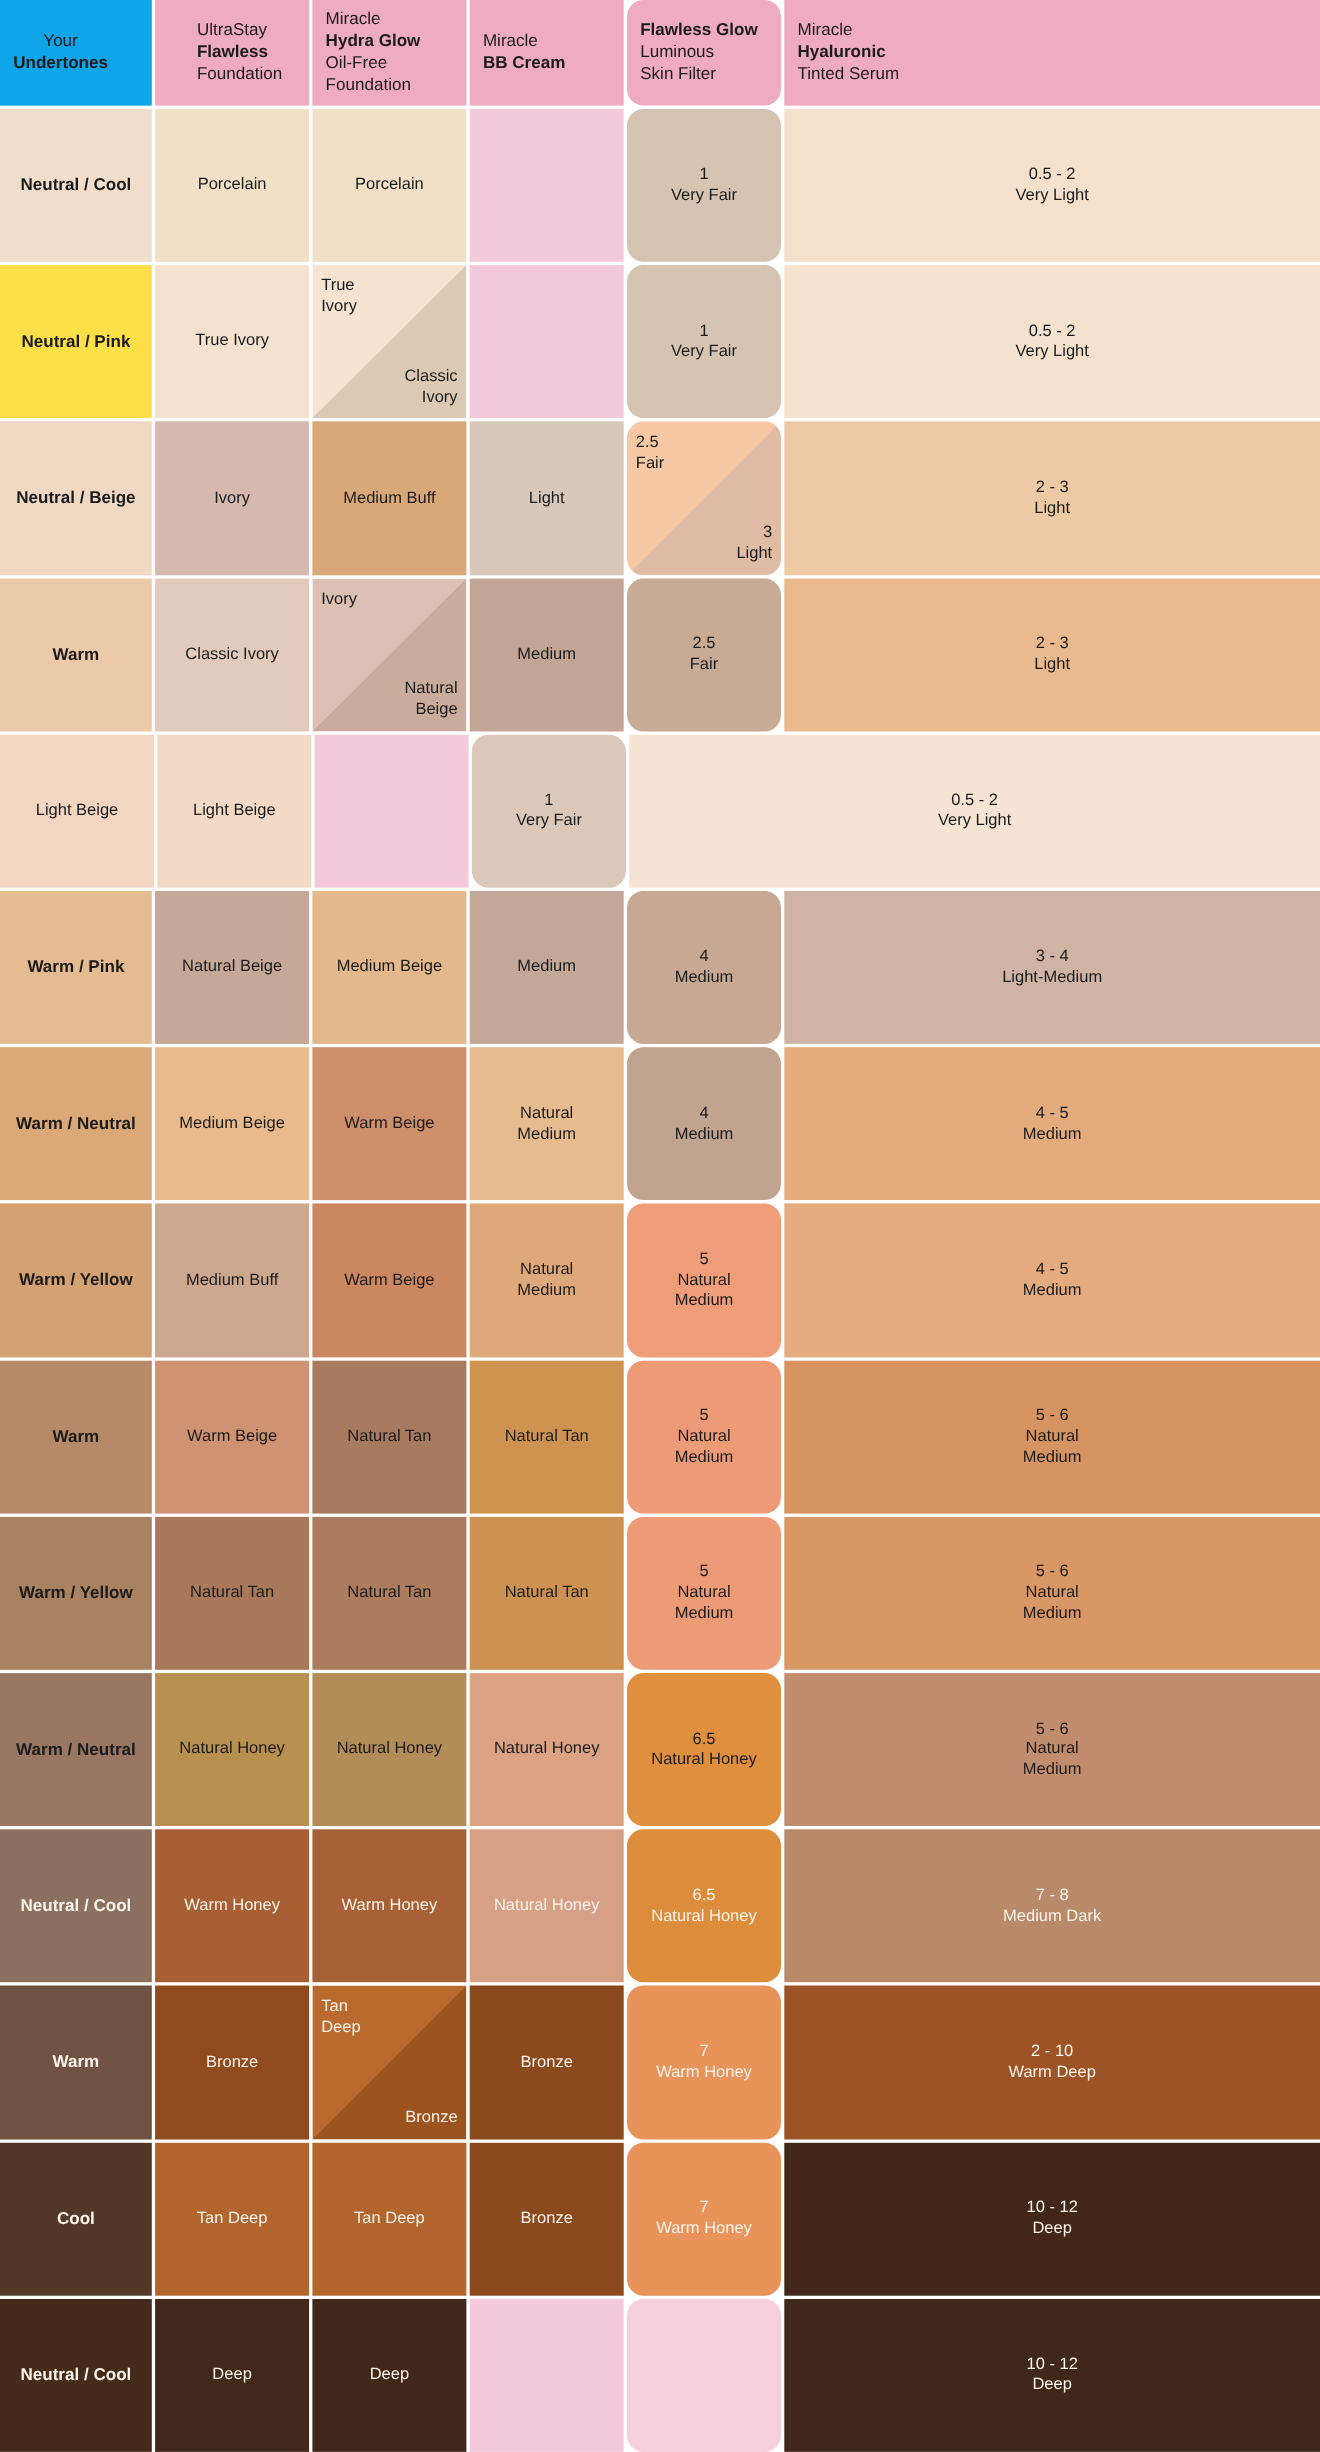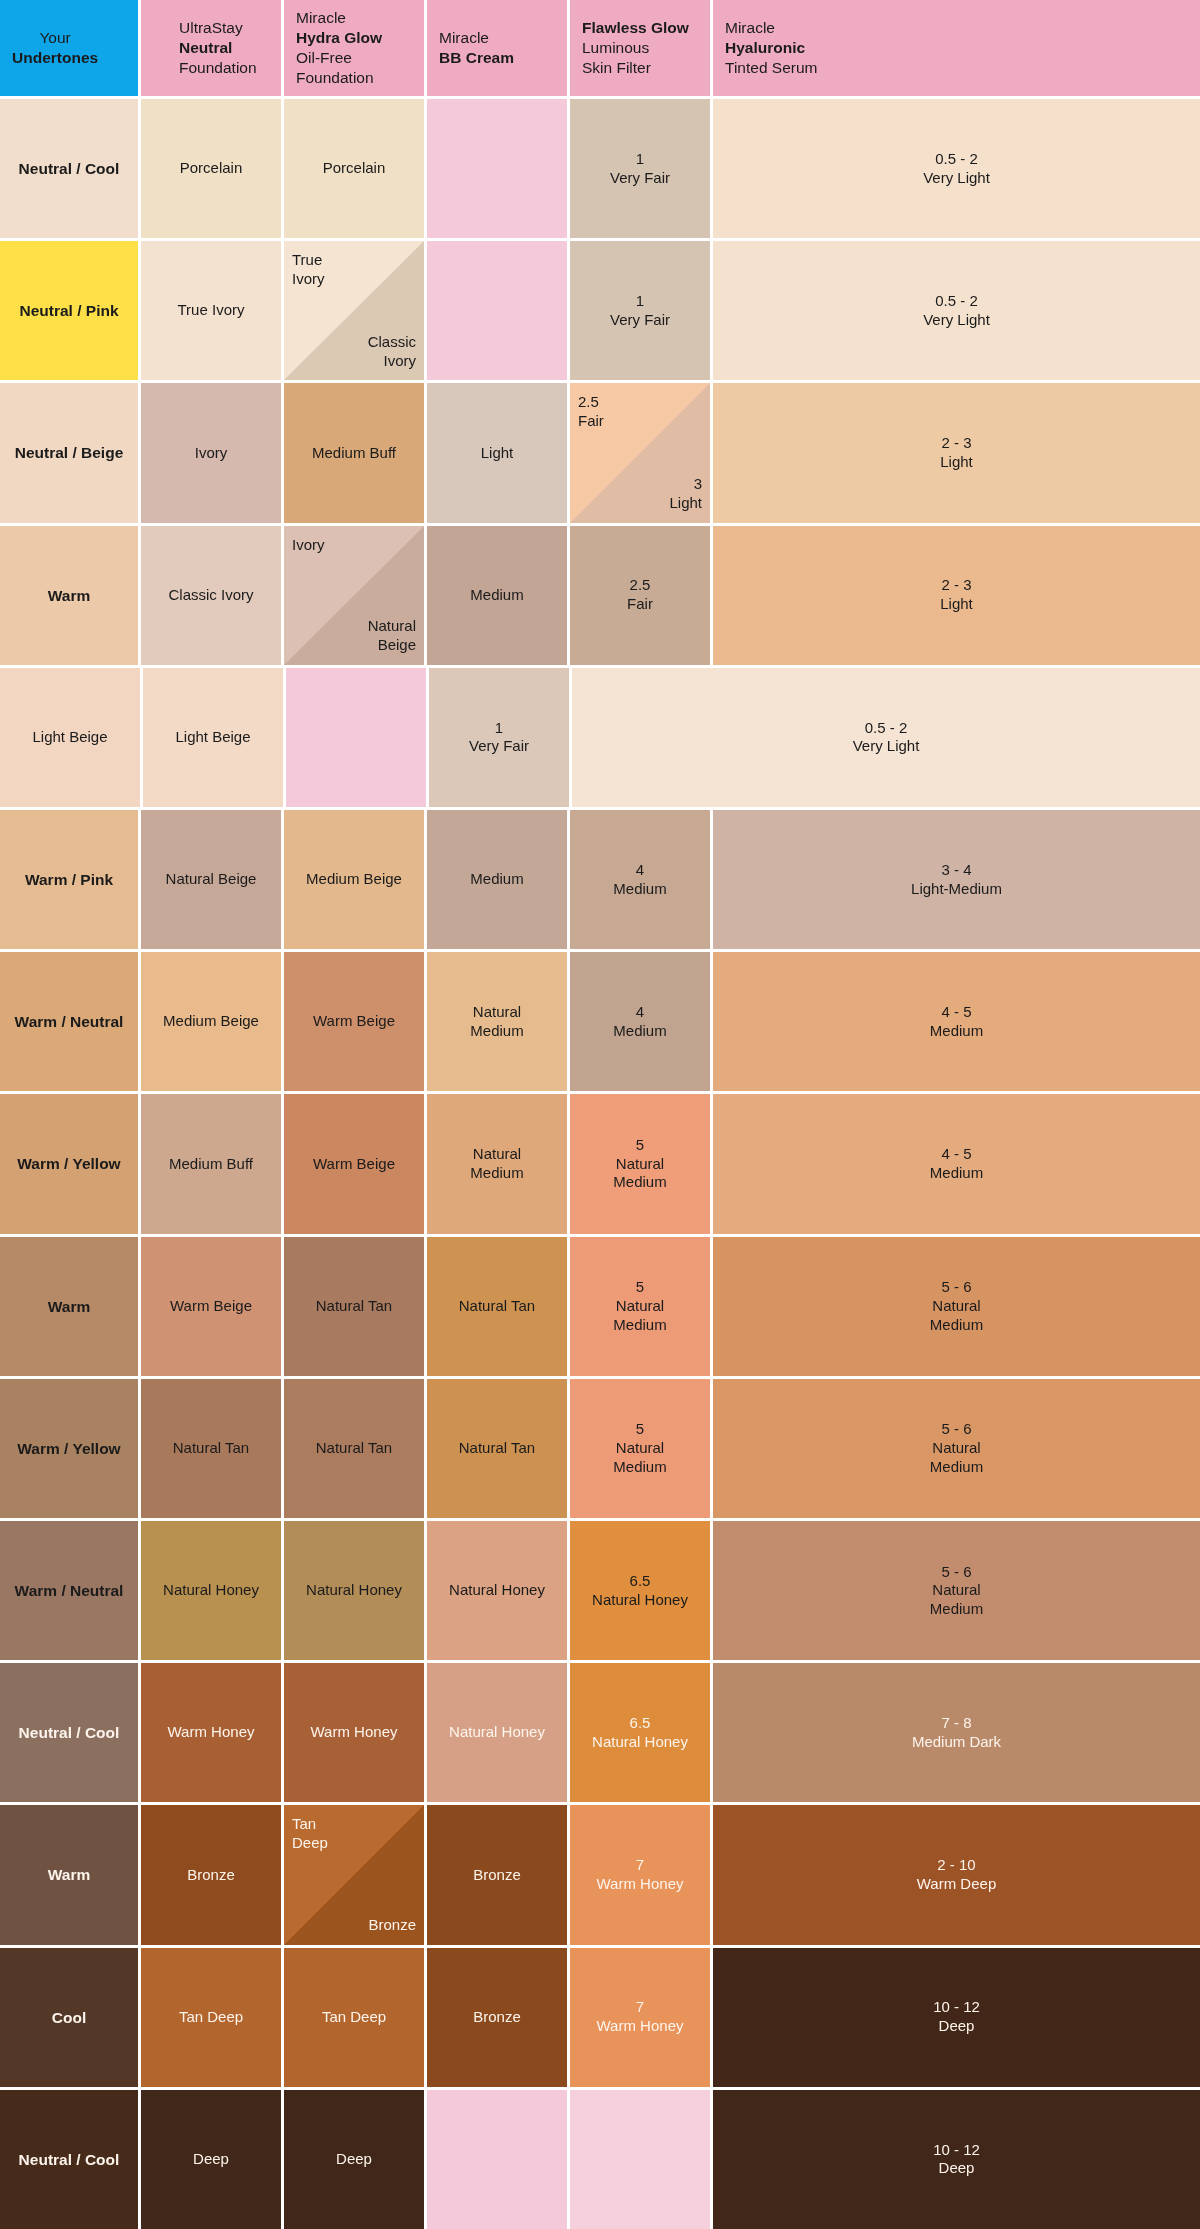--- a/index.html
+++ b/index.html
@@ -35,21 +35,21 @@
     font-size: 15px;
     line-height: 1.25;
     color: #1b1b1b;
     padding: 4px 6px;
   }
   
   .c0 { width: 138px; flex: 0 0 138px; }
   .c1 { width: 140px; flex: 0 0 140px; }
   .c2 { width: 140px; flex: 0 0 140px; }
   .c3 { width: 140px; flex: 0 0 140px; }
-  .c4 { width: 140px; flex: 0 0 140px; }
+  .c4 { width: 140px; flex: 0 0 140px; border-radius: 15px; }
   .c5 { flex: 1 1 auto; }
 
   
   .hdr {
     align-items: center;
     justify-content: flex-start;
     text-align: left;
     padding-left: 12px;
     font-size: 15.5px;
     line-height: 1.3;
@@ -107,21 +107,21 @@
     <div class="row header-row">
       <div class="cell hdr c0" style="background: #0ea5e9; text-align: center;">
         <div>
           <span class="l1">Your</span>
           <span class="l2 b">Undertones</span>
         </div>
       </div>
       <div class="cell hdr c1" style="background: rgb(239, 171, 194); padding-left: 38px;">
         <div>
           <span class="l1">UltraStay</span>
-          <span class="l2 b">Neutral</span>
+          <span class="l2 b">Flawless</span>
           <span class="l3">Foundation</span>
         </div>
       </div>
       <div class="cell hdr c2" style="background: rgb(239, 171, 194);">
         <div>
           <span class="l1">Miracle</span>
           <span class="l2 b">Hydra Glow</span>
           <span class="l3">Oil-Free</span>
           <span class="l3">Foundation</span>
         </div>

